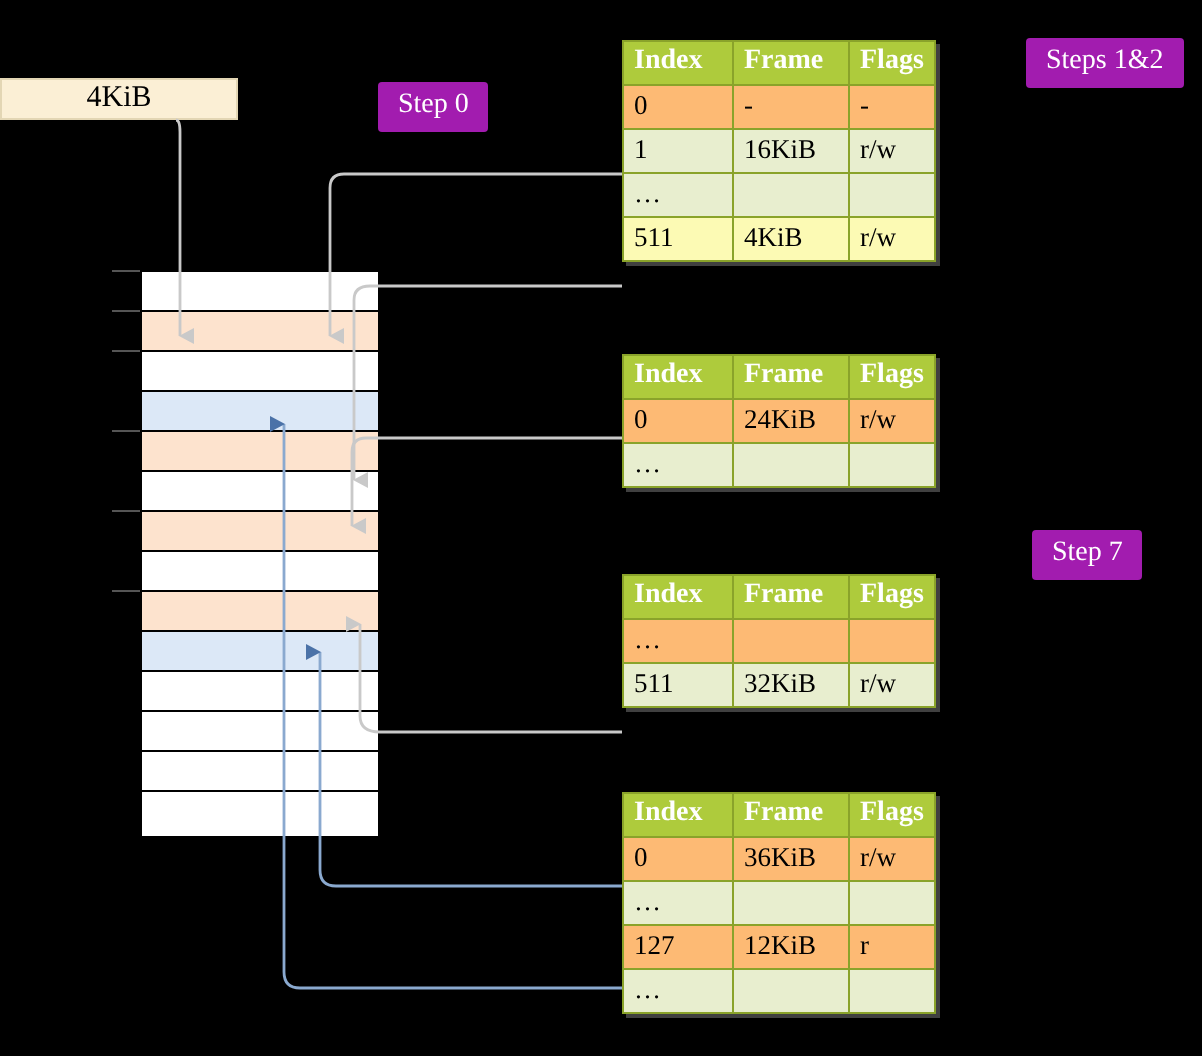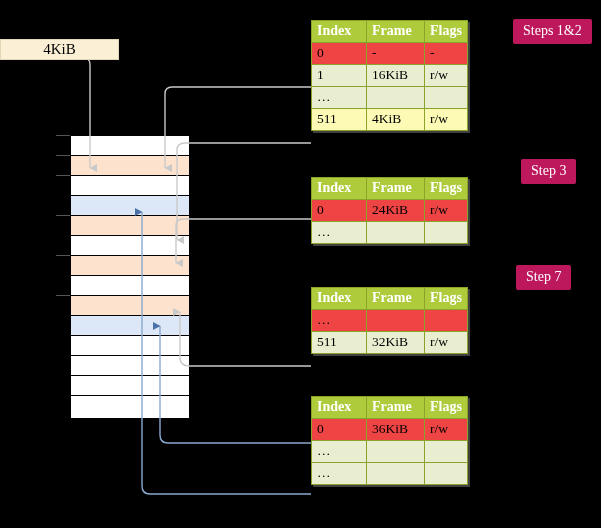--- a/index.html
+++ b/index.html
@@ -12,21 +12,21 @@
     width: 601px;
     height: 528px;
     background: #000000;
     overflow: hidden;
     font-family: "Liberation Serif", "DejaVu Serif", serif;
   }
 
   
   .badge {
     position: absolute;
-    background: #be185d;
+    background: #a21caf;
     color: #ffffff;
     font-family: "Liberation Serif", "DejaVu Serif", serif;
     font-size: 14px;
     line-height: 1;
     padding: 5px 10px 6px 10px;
     border-radius: 2px;
     white-space: nowrap;
     box-shadow: 0 1px 0 rgba(0,0,0,0.5);
   }
   #badge-steps12 { left: 513px; top: 19px; }
@@ -80,21 +80,21 @@
     height: 0;
     border-top: 1px solid #555555;
   }
 
   
   .pt {
     position: absolute;
     border-collapse: collapse;
     font-family: "Liberation Serif", "DejaVu Serif", serif;
     font-size: 13.5px;
-    background: #ef4444;
+    background: #fdba74;
     box-shadow: 2px 2px 0 rgba(255,255,255,0.25);
   }
   .pt td, .pt th {
     border: 1px solid #8aa32a;
     padding: 2px 5px 3px 5px;
     text-align: left;
     height: 19px;
     box-sizing: border-box;
     color: #000000;
     font-weight: normal;
@@ -124,22 +124,22 @@
     width: 601px; height: 528px;
     pointer-events: none;
   }
 </style>
 </head>
 <body>
 
 <div id="root">
 
   <div class="badge" id="badge-steps12">Steps 1&amp;2</div>
-  <div class="badge" id="badge-step3">Step 3</div>
   <div class="badge" id="badge-step4">Step 7</div>
+  <div class="badge" id="badge-step0">Step 0</div>
 
   <div id="mem-label">4KiB</div>
 
   <div id="memcol" style="height: 284px;">
       <div class="memrow plain" style="top: 0px;"></div>
       <div class="memrow orange" style="top: 20px;"></div>
       <div class="memrow plain" style="top: 40px;"></div>
       <div class="memrow blue" style="top: 60px;"></div>
       <div class="memrow orange" style="top: 80px;"></div>
       <div class="memrow plain" style="top: 100px;"></div>
@@ -247,20 +247,25 @@
       <tr>
         <td>0</td>
         <td>36KiB</td>
         <td>r/w</td>
       </tr>
       <tr class="alt">
         <td>…</td>
         <td></td>
         <td></td>
       </tr>
+      <tr>
+        <td>127</td>
+        <td>12KiB</td>
+        <td>r</td>
+      </tr>
       <tr class="alt">
         <td>…</td>
         <td></td>
         <td></td>
       </tr>
     </tbody>
   </table>
 
   <svg id="wires" viewBox="0 0 601 528" xmlns="http://www.w3.org/2000/svg">
     <defs>

